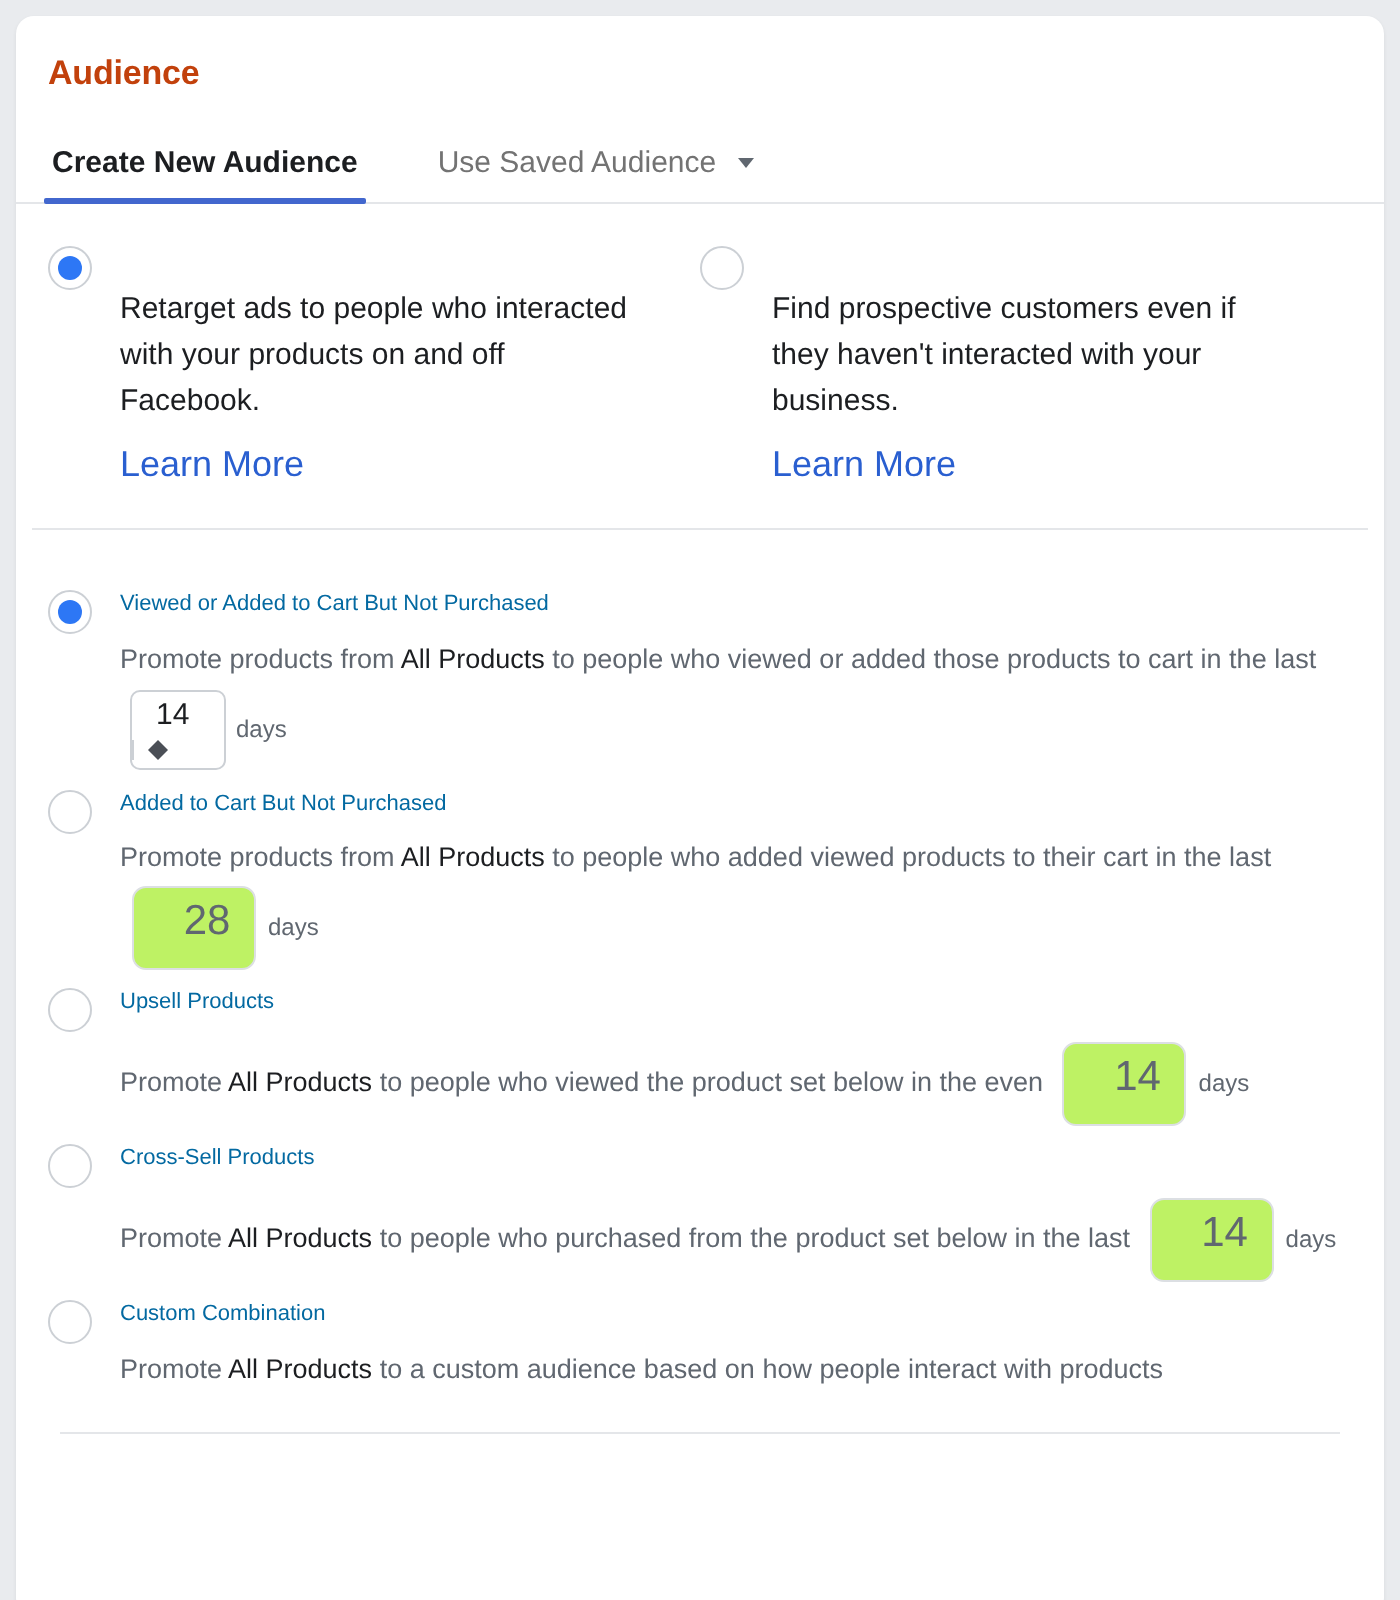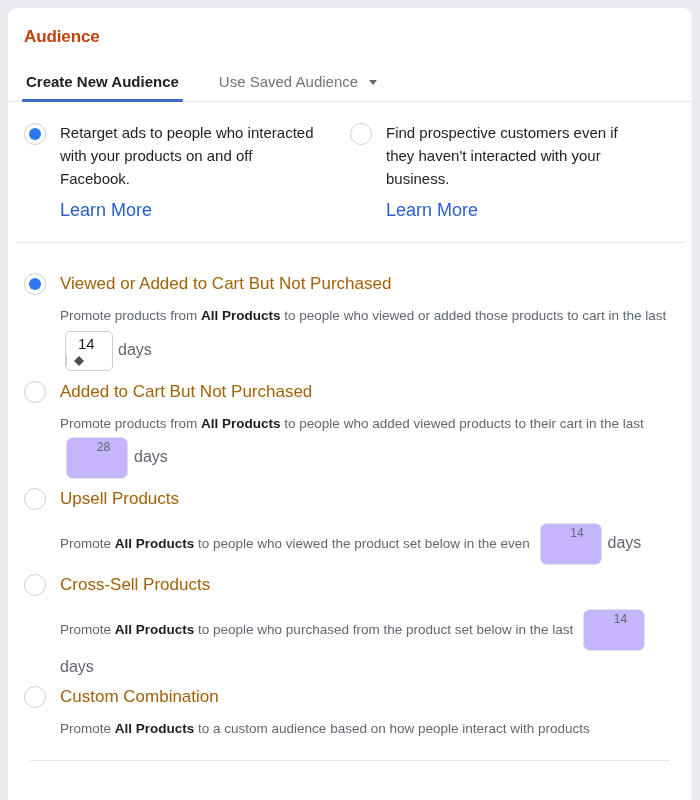--- a/index.html
+++ b/index.html
@@ -79,21 +79,21 @@
   
   .choice-row {
     display: flex;
     padding: 20px 16px 8px 16px;
   }
   .choice {
     display: flex;
     width: 50%;
     padding-right: 18px;
   }
-  .choice-body { padding-left: 14px; }
+  .choice-body { padding-left: 14px; margin-top: 22px; }
   .choice-text {
     font-size: 15px;
     color: #1c1e21;
     line-height: 1.53;
     max-width: 262px;
   }
   .learn-more {
     display: inline-block;
     margin-top: 9px;
     font-size: 18px;
@@ -132,32 +132,32 @@
     height: 1px;
     background: #e4e6e9;
     margin: 20px 22px 0 22px;
   }
 
   
   .options { padding: 29px 16px 0 16px; }
   .option { display: flex; margin-bottom: 5px; }
   .option-body { padding-left: 14px; flex: 1; }
   .option-title {
-    font-size: 17px;
-    color: #a16207;
+    font-size: 11px;
+    color: #0369a1;
     line-height: 1.35;
     margin-top: 1px;
   }
   .option-desc {
     font-size: 13.5px;
     color: #606770;
     line-height: 1.62;
     margin-top: 9px;
   }
-  .option-desc b { color: #1c1e21; font-weight: bold; }
+  .option-desc b { color: #1c1e21; font-weight: normal; }
   .stepper {
     display: inline-flex;
     vertical-align: middle;
     align-items: stretch;
     height: 40px;
     border: 1px solid #ccd0d5;
     border-radius: 5px;
     background: #ffffff;
     margin: 4px 5px;
     overflow: hidden;
@@ -195,31 +195,31 @@
     border-left: 5px solid transparent;
     border-right: 5px solid transparent;
     border-top: 5.5px solid #4b4f56;
   }
 
   .stepper.disabled {
     display: inline-flex;
     align-items: center;
     height: 42px;
     width: 62px;
-    background: #c4b5fd;
+    background: #bef264;
     border: 1px solid #dcdfe3;
     border-radius: 7px;
     color: #606770;
-    font-size: 12px;
+    font-size: 21px;
     padding-left: 13px;
     margin: 3px 6px;
   }
 
   .days-label {
-    font-size: 16px;
+    font-size: 12px;
     color: #606770;
   }
 </style>
 </head>
 <body>
 
 <div class="card">
 
   <div class="card-title">Audience</div>
 

